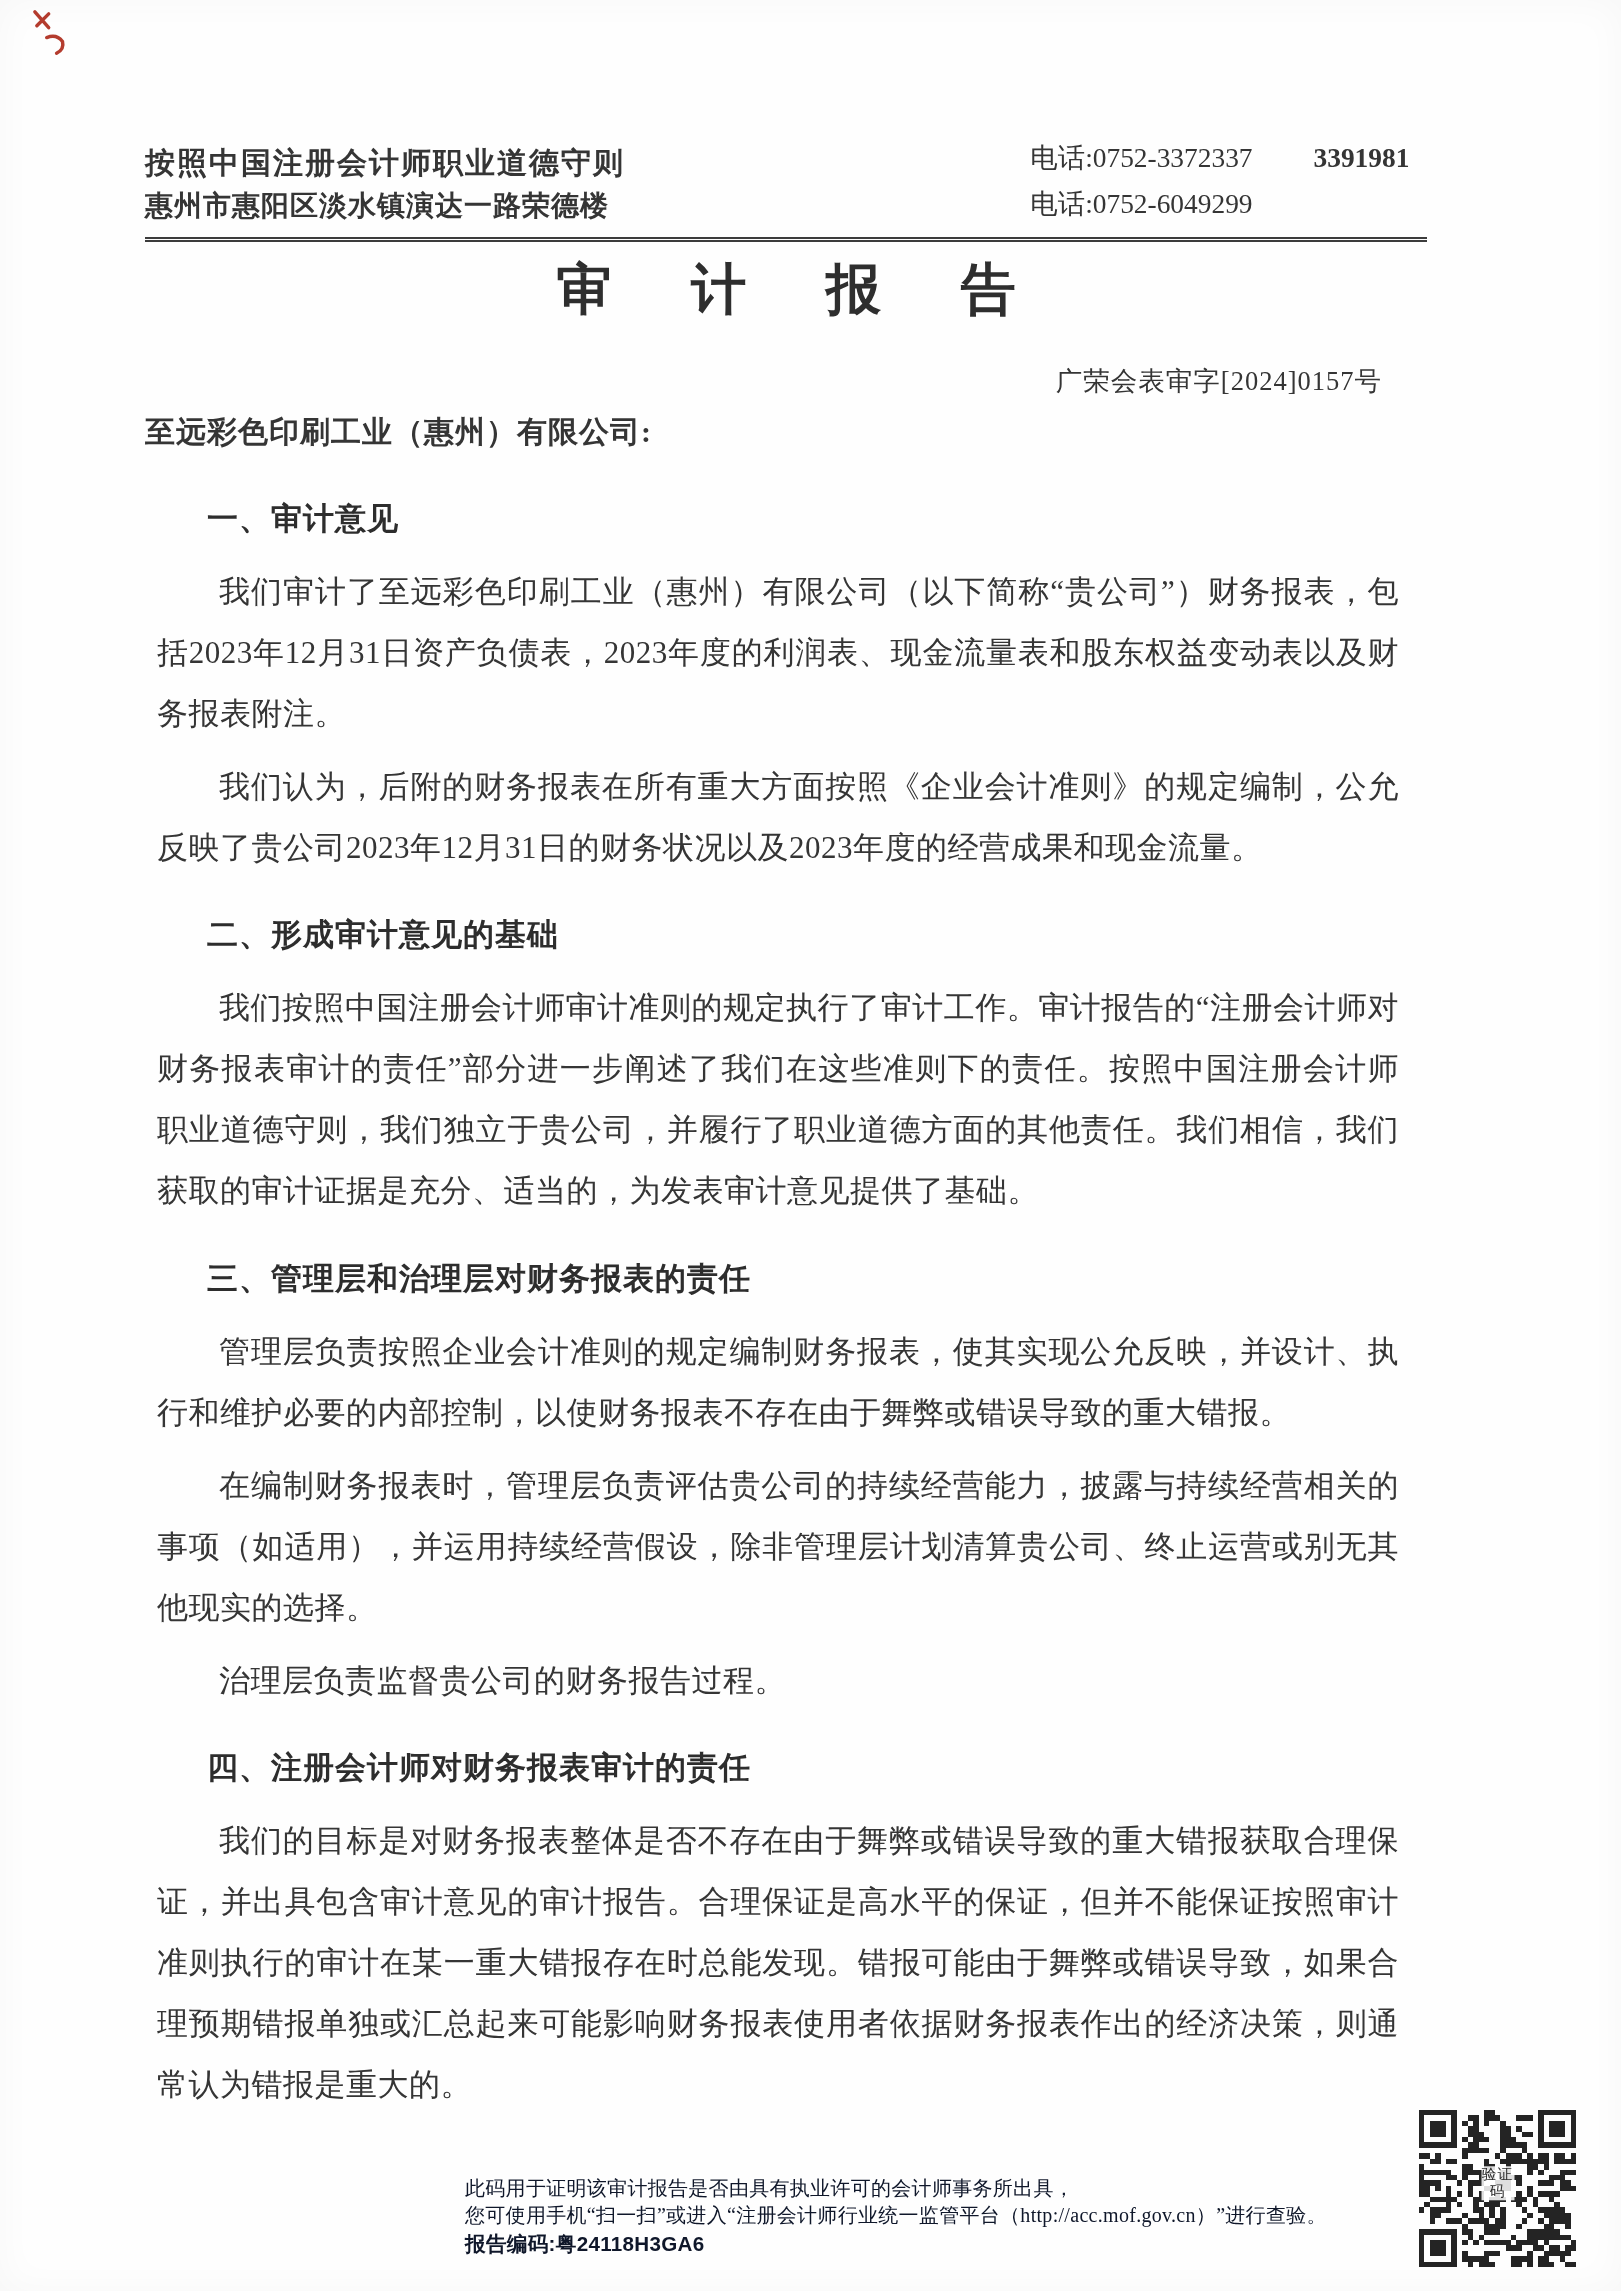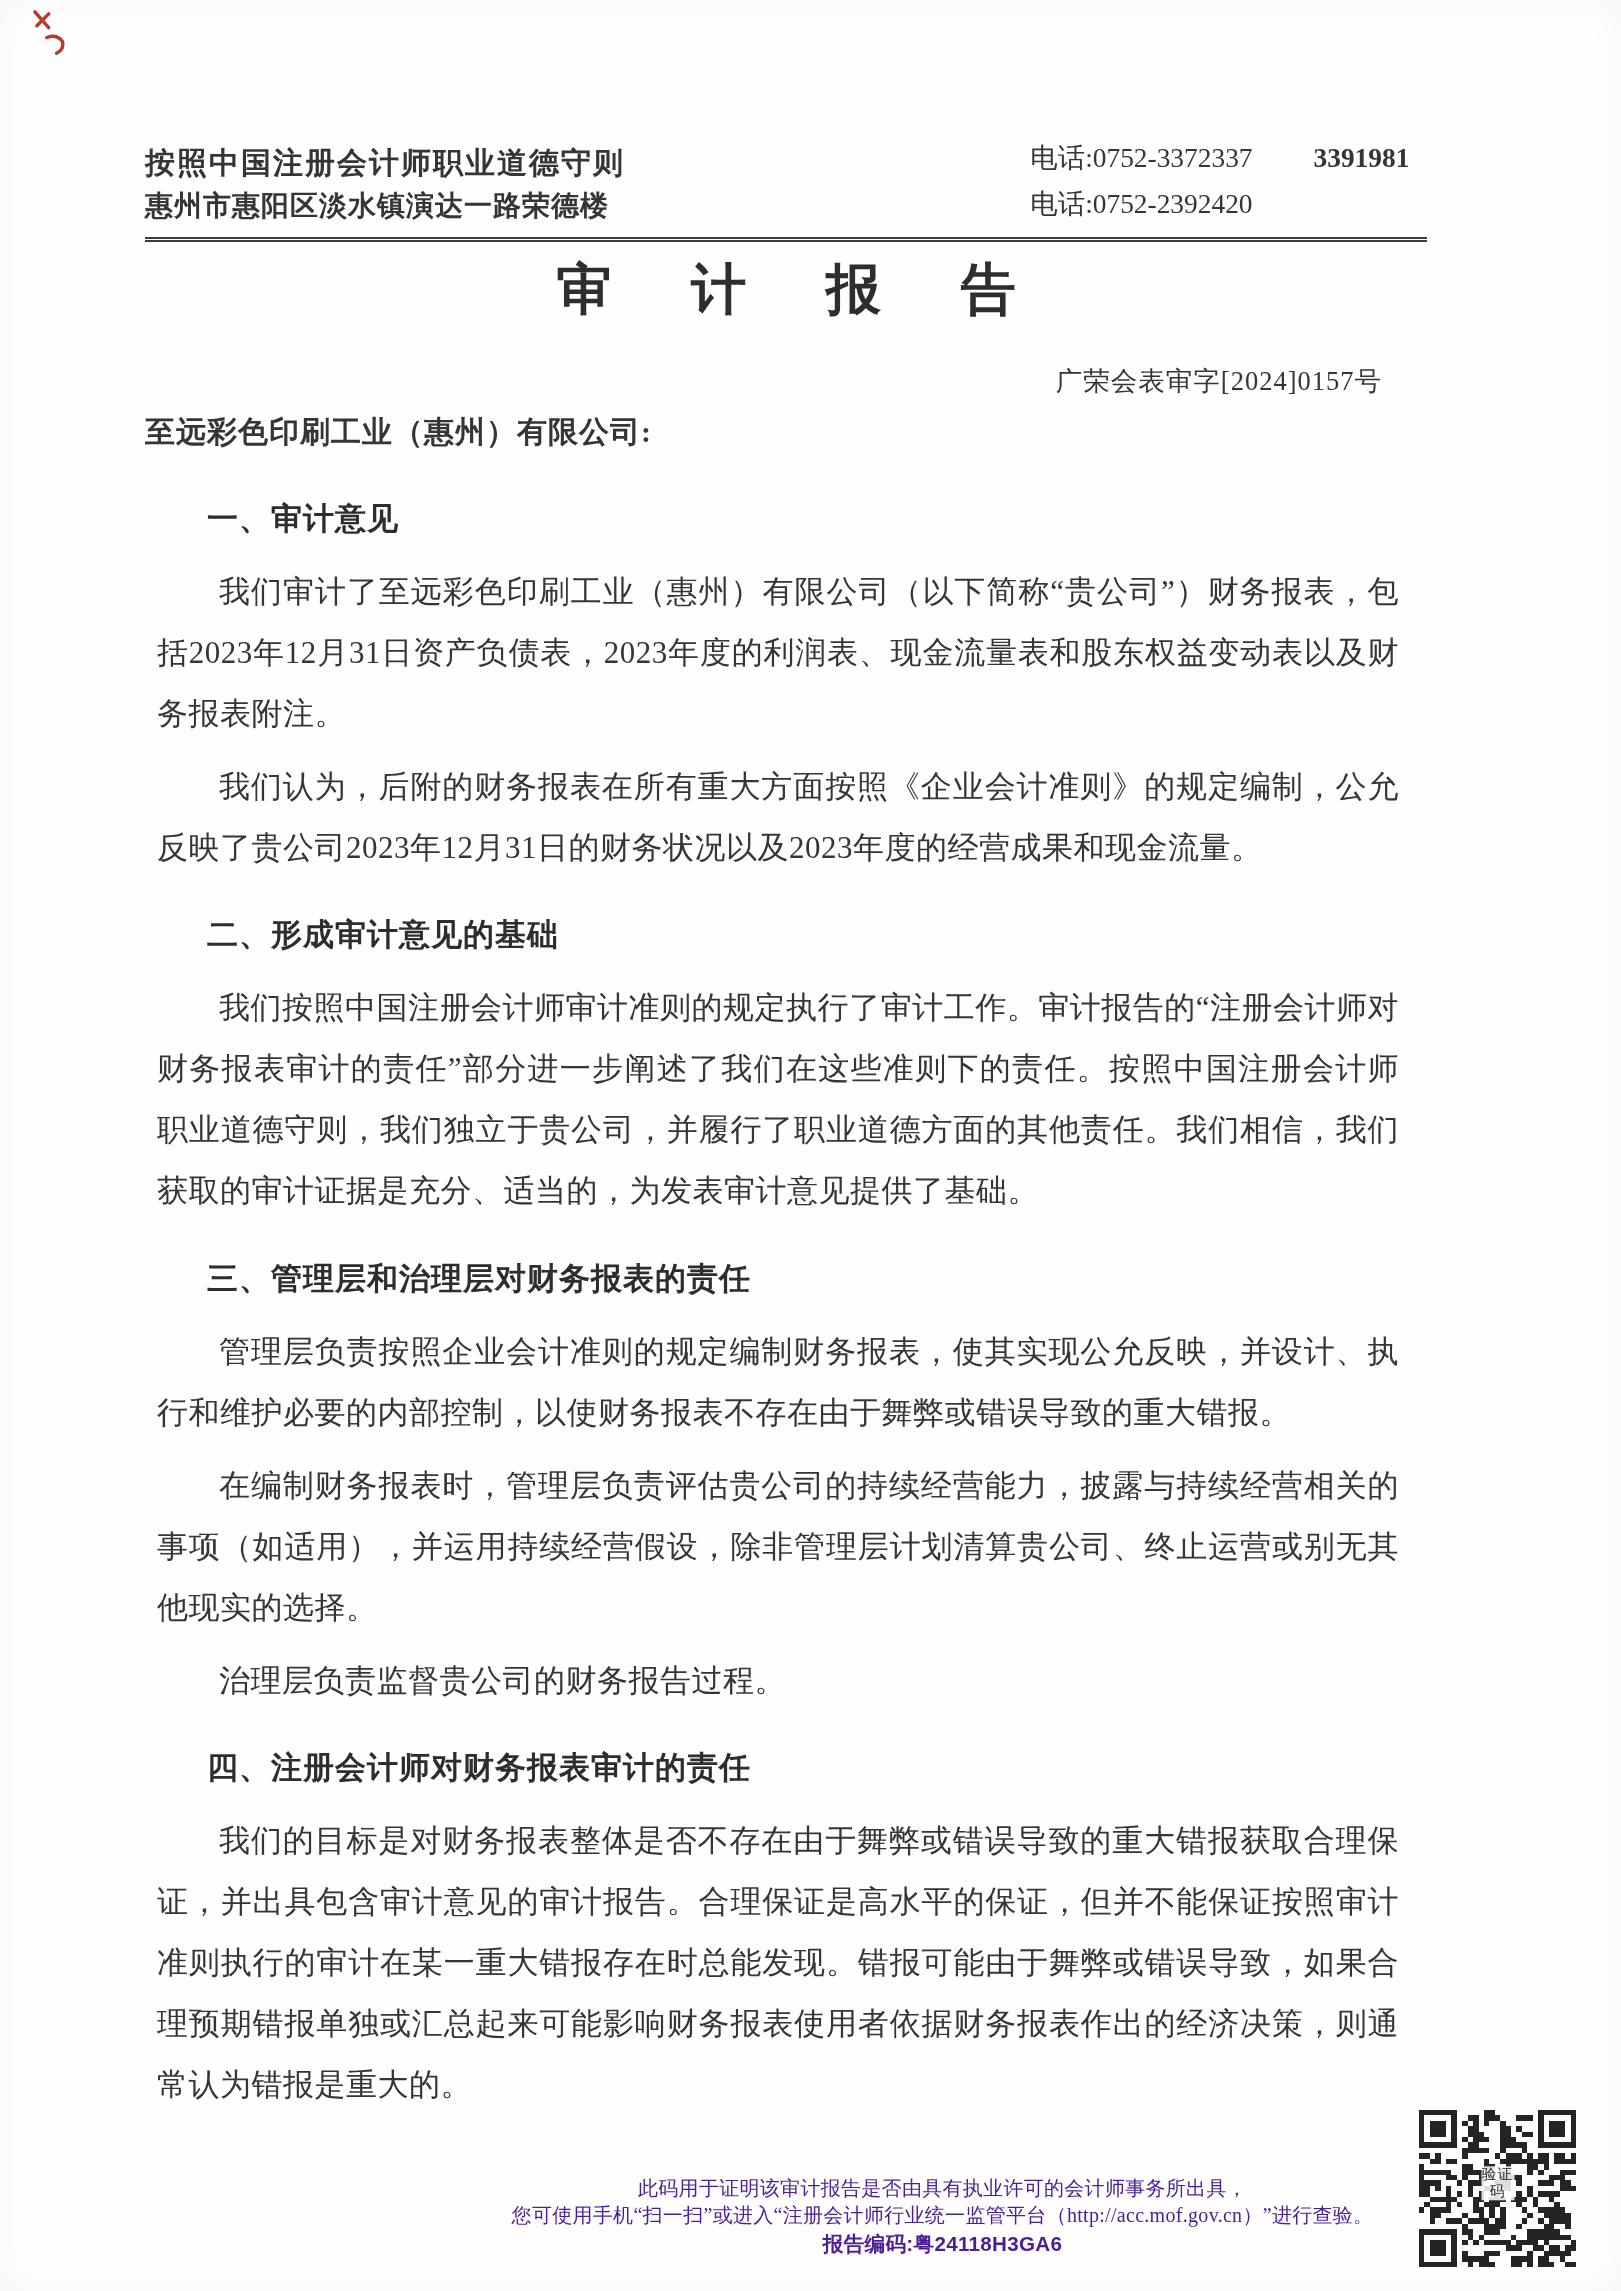--- a/index.html
+++ b/index.html
@@ -48,22 +48,22 @@
     text-align:justify;text-justify:inter-character;
   }
   .sec-heading{
     font-weight:700;text-indent:2em;color:#2d2d2d;
     margin-top:26.5px;letter-spacing:1px;
   }
   .body-text p{margin:12px;text-indent:2em;letter-spacing:0.5px;}
 
   
   .footer-text{
-    position:absolute;right:208px;bottom:35px;width:941px;
-    text-align:center;font-size:20px;line-height:27.4px;color:#4c1d95;
+    position:absolute;right:215px;bottom:35px;width:941px;
+    text-align:left;font-size:20px;line-height:27.4px;color:#0f172a;
     letter-spacing:0.3px;
   }
   .qr{
     position:absolute;right:45px;bottom:25.5px;width:157px;height:157px;
   }
   .qr svg{width:100%;height:100%;shape-rendering:crispEdges;}
   .qr-label{
     position:absolute;left:50%;top:47%;transform:translate(-50%,-50%);
     background:rgba(255,255,255,0.85);
     width:33px;text-align:center;
@@ -81,21 +81,21 @@
     <path d="M20 32 q10 -4 16 4 q2 8 -6 12" stroke="#b43c2e" stroke-width="3.5" fill="none" stroke-linecap="round"></path>
   </svg>
 
   <div class="letterhead">
     <div class="letterhead-left">
       <div class="firm-name">按照中国注册会计师职业道德守则</div>
       <div class="firm-address">惠州市惠阳区淡水镇演达一路荣德楼</div>
     </div>
     <div class="phones">
       <div class="phone-row"><span>电话:0752-3372337</span><span class="phone-extra">3391981</span></div>
-      <div class="phone-row">电话:0752-2392420</div>
+      <div class="phone-row">电话:0752-6049299</div>
     </div>
   </div>
 
   <div class="report-title">审 计 报 告</div>
 
   <div class="report-number">广荣会表审字[2024]0157号</div>
 
   <div class="addressee">至远彩色印刷工业（惠州）有限公司:</div>
 
   <div class="body-text">

